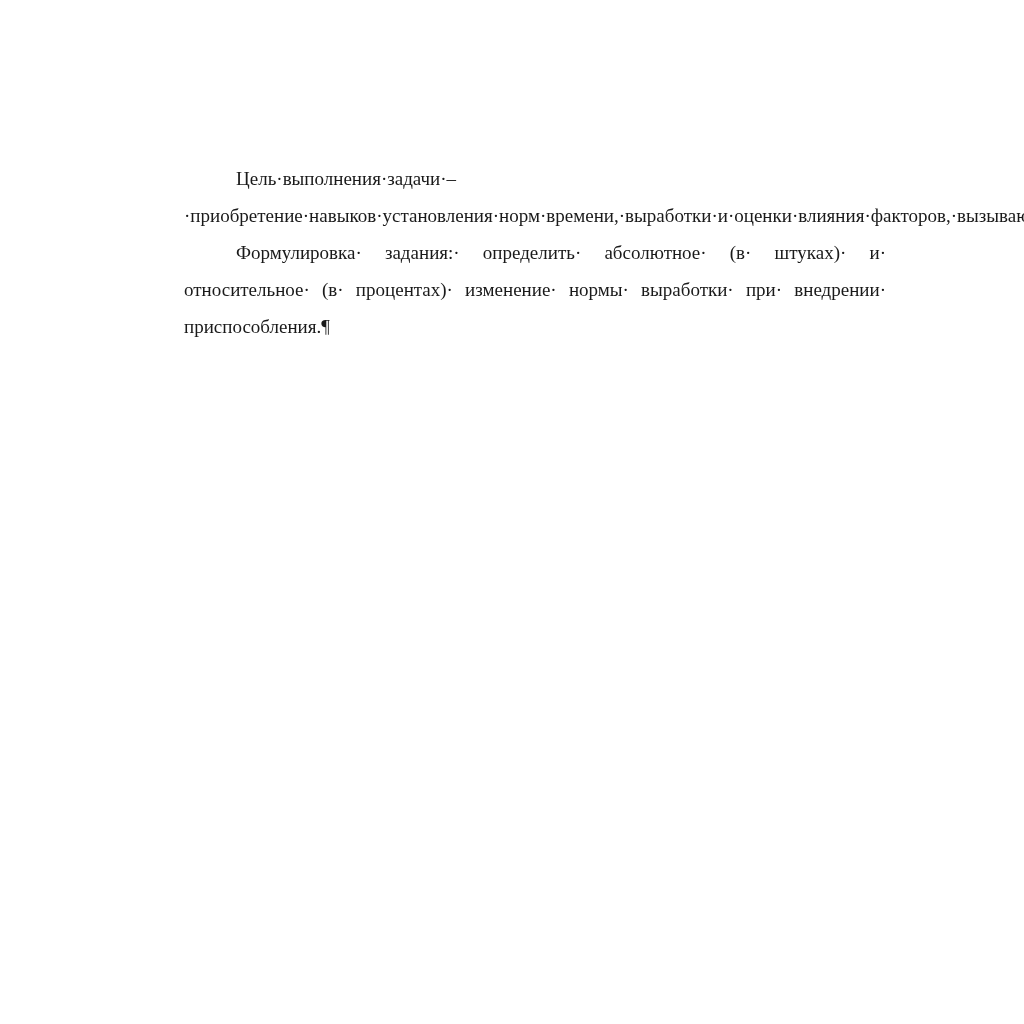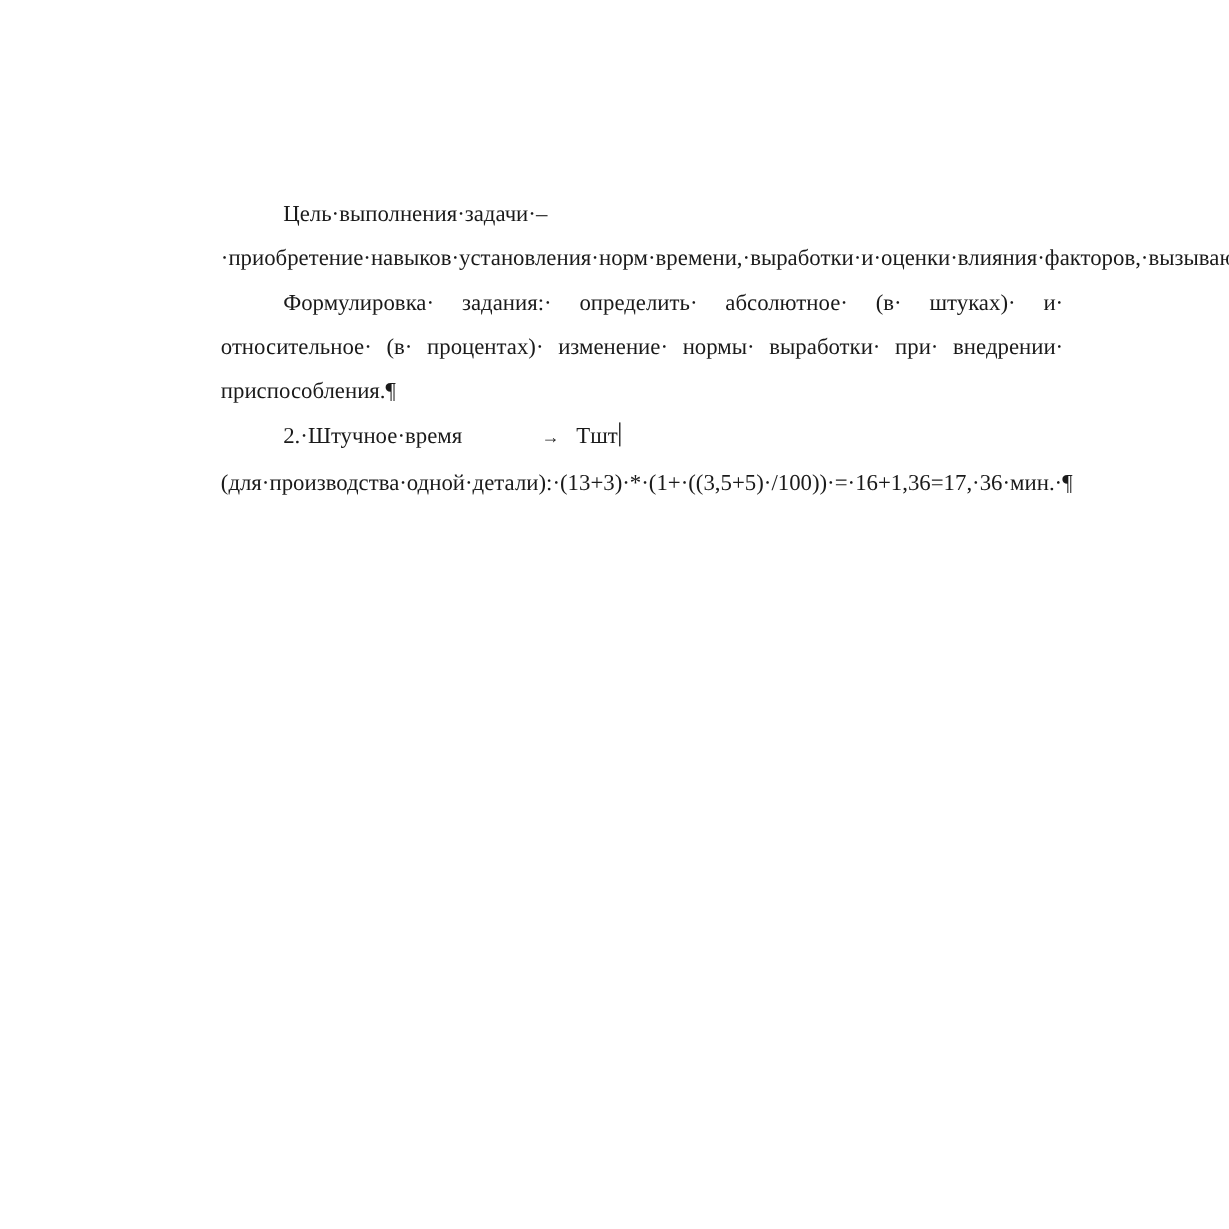--- a/index.html
+++ b/index.html
@@ -22,16 +22,13 @@
   }
   .arrow { display: inline-block; margin: 0 14px; font-size: 15px; }
   .cursor { display: inline-block; width: 1px; height: 20px; background: #000; vertical-align: -3px; margin: 0 1px; }
 </style>
 </head>
 <body>
 
 <div class="page">
   <p class="para">Цель·выполнения·задачи·–·приобретение·навыков·установления·норм·времени,·выработки·и·оценки·влияния·факторов,·вызывающих·необходимость·изменения·норм.¶</p>
   <p class="para">Формулировка· задания:· определить· абсолютное· (в· штуках)· и· относительное· (в· процентах)· изменение· нормы· выработки· при· внедрении· приспособления.¶</p>
-  <p class="para">
-    <span>2.·Штучное·время</span><span class="arrow">→</span><span>Тшт</span><span class="cursor"></span><span>(для·производства·одной·детали):·(13+3)·*·(1+·((3,5+5)·/100))·=·16+1,36=17,·36·мин.·¶</span>
-  </p>
 </div>
 
 </body></html>

